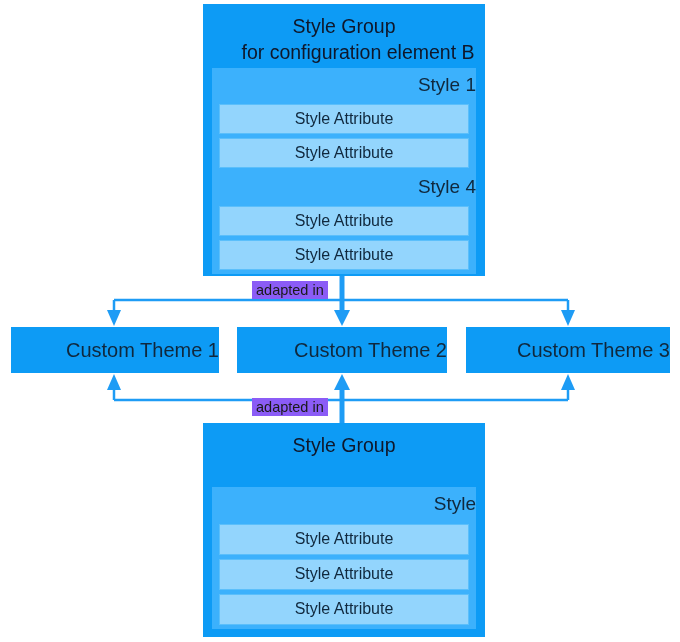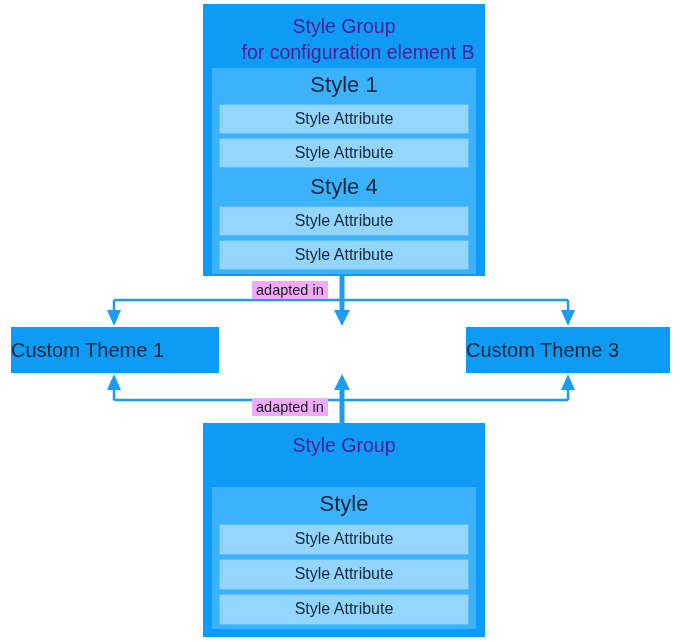--- a/index.html
+++ b/index.html
@@ -26,36 +26,36 @@
   
   .style-group {
     position: absolute;
     background: #0D9BF5;
     box-sizing: border-box;
   }
   .style-group-title {
     text-align: center;
     font-size: 19.5px;
     line-height: 26px;
-    color: #4c1d95;
+    color: #0f172a;
     padding-top: 9px;
     white-space: nowrap;
   }
   .style-group-title .l2 { display: block; margin-left: 28px; }
 
   
   .style-box {
     position: absolute;
     background: #3CB1FC;
     box-sizing: border-box;
     padding: 0;
   }
   .style-box-title {
-    text-align: center;
-    font-size: 22px;
+    text-align: right;
+    font-size: 19px;
     line-height: 25px;
     color: #10283d;
     padding-top: 4px;
     padding-bottom: 2px;
   }
 
   
   .attr {
     position: absolute;
     background: #93D5FD;
@@ -70,36 +70,36 @@
   
   .theme-box {
     position: absolute;
     background: #0D9BF5;
     box-sizing: border-box;
     text-align: center;
     font-size: 20px;
     color: #10283d;
     display: flex;
     align-items: center;
-    justify-content: flex-start;
+    justify-content: flex-end;
   }
 
   
   #wires {
     position: absolute;
     left: 0; top: 0;
     width: 680px;
     height: 642px;
     pointer-events: none;
   }
 
   
   .edge-label {
     position: absolute;
-    background: #f0abfc;
+    background: #8b5cf6;
     font-size: 14.5px;
     line-height: 18px;
     color: #1a1a1a;
     padding: 0 4px;
     white-space: nowrap;
   }
 </style>
 </head>
 <body>
 
@@ -119,20 +119,23 @@
   <div class="attr" style="left:219px; top:138px; width:250px; height:30px;">Style Attribute</div>
 
   <div class="style-box" style="left:212px; top:170px; width:264px; height:104px;">
     <div class="style-box-title">Style 4</div>
   </div>
   <div class="attr" style="left:219px; top:206px; width:250px; height:30px;">Style Attribute</div>
   <div class="attr" style="left:219px; top:240px; width:250px; height:30px;">Style Attribute</div>
 
   <div class="theme-box" style="left:11px; top:327px; width:208px; height:46px;">
     <span>Custom Theme 1</span>
+  </div>
+  <div class="theme-box" style="left:237px; top:327px; width:210px; height:46px;">
+    <span>Custom Theme 2</span>
   </div>
   <div class="theme-box" style="left:466px; top:327px; width:204px; height:46px;">
     <span>Custom Theme 3</span>
   </div>
 
   <div class="style-group" style="left:203px; top:423px; width:282px; height:214px;">
     <div class="style-group-title">
       <span>Style Group</span>
     </div>
   </div>

